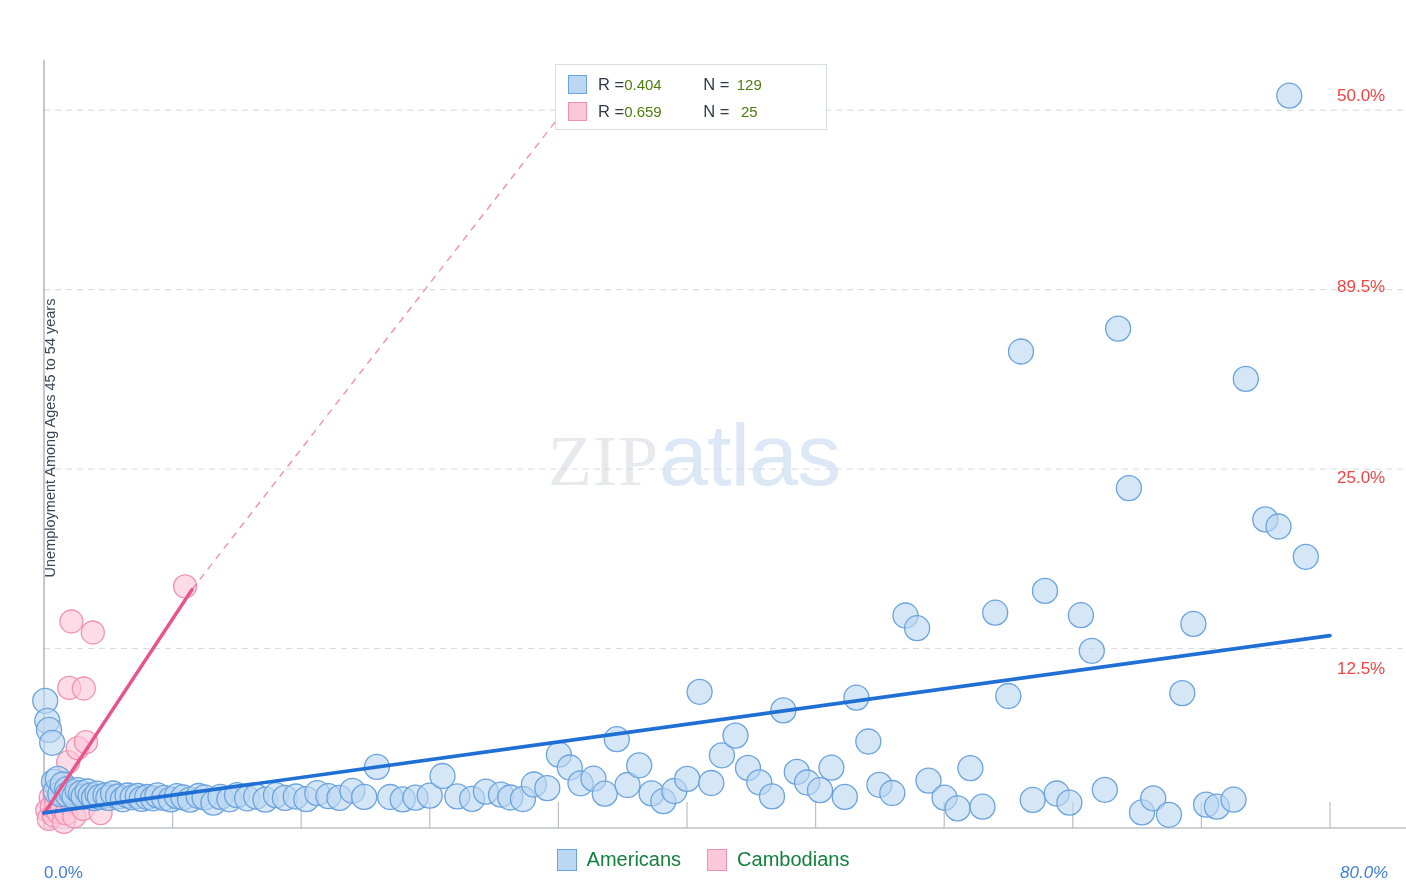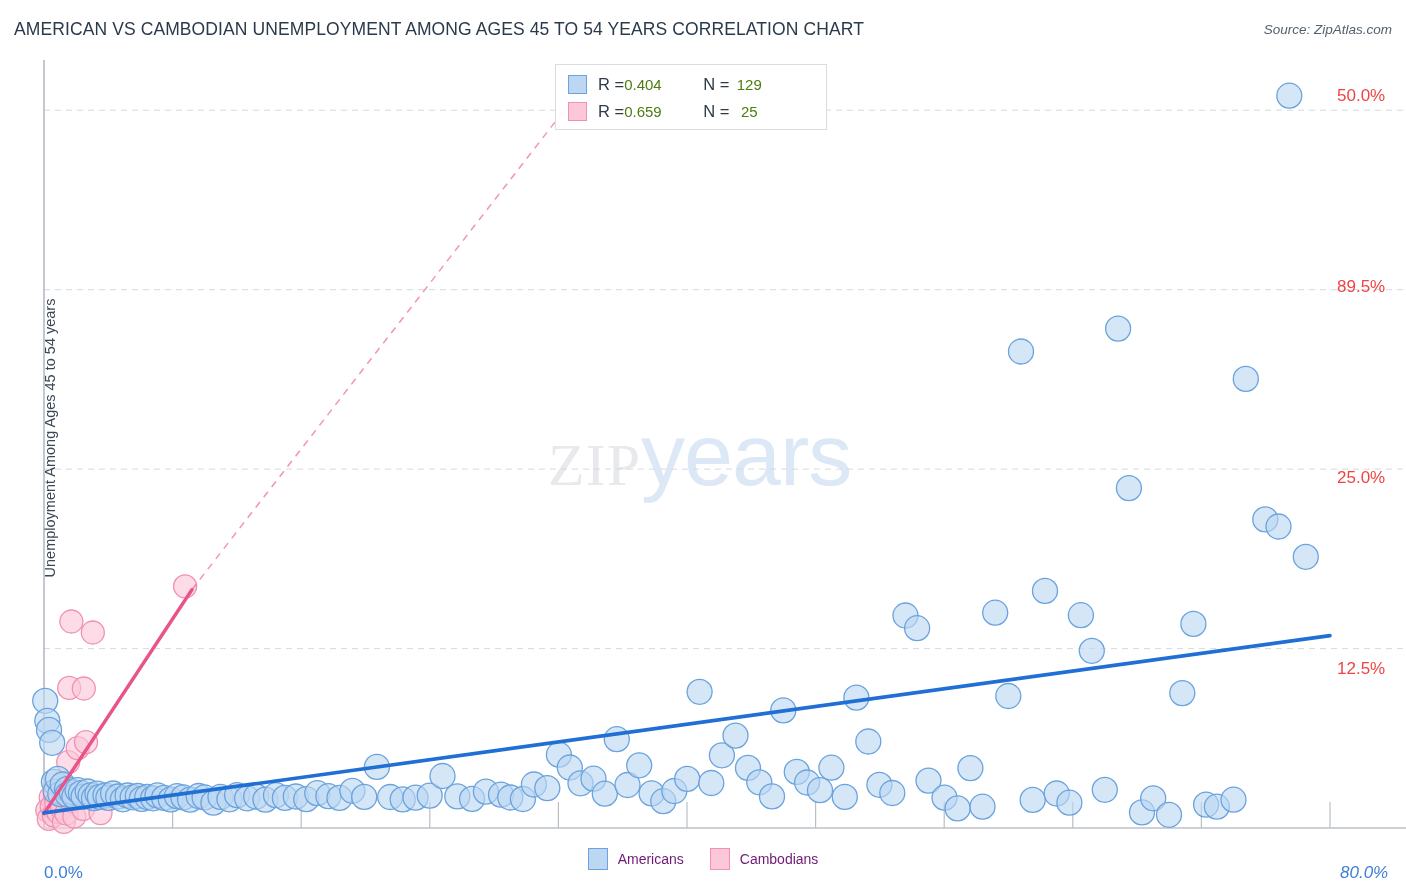--- a/index.html
+++ b/index.html
@@ -114,56 +114,52 @@
     position: absolute;
     left: 0; top: 848px;
     width: 1406px;
     display: flex;
     justify-content: center;
     align-items: center;
     gap: 26px;
   }
   .series-entry { display: flex; align-items: center; }
   .series-entry .swatch { width: 20px; height: 22px; margin-right: 10px; }
-  .series-name { font-size: 14px; color: #701a75; white-space: nowrap; }
+  .series-name { font-size: 20px; color: #15803d; white-space: nowrap; }
 
   #watermark {
     position: absolute;
     left: 548px;
     top: 404px;
     pointer-events: none;
     user-select: none;
   }
   #wm-zip {
     font-family: "Liberation Serif", serif;
-    font-size: 60px;
+    font-size: 72px;
     color: #e7e9ec;
     letter-spacing: 1px;
   }
   #wm-atlas {
     font-family: "Liberation Sans", sans-serif;
     font-size: 88px;
     color: #dde8f7;
     letter-spacing: -1px;
   }
 </style>
 </head>
 <body>
 
 <div id="chart-root">
 
-  <div class="hdr">
-    <div id="chart-title">AMERICAN VS CAMBODIAN UNEMPLOYMENT AMONG AGES 45 TO 54 YEARS CORRELATION CHART</div>
-    <div id="source-note">Source: ZipAtlas.com</div>
-  </div>
 
   <div id="y-axis-title">Unemployment Among Ages 45 to 54 years</div>
 
   <div id="watermark">
-    <span id="wm-zip">ZIP</span><span id="wm-atlas">years</span>
+    <span id="wm-zip">ZIP</span><span id="wm-atlas">atlas</span>
   </div>
 
   <svg id="plot-svg" width="1406" height="892">
     <g id="gridlines">
         <line x1="44" x2="1406" y1="648.6" y2="648.6" stroke="#d6d9dd" stroke-width="1" stroke-dasharray="6 5"></line>
         <line x1="44" x2="1406" y1="469.1" y2="469.1" stroke="#d6d9dd" stroke-width="1" stroke-dasharray="6 5"></line>
         <line x1="44" x2="1406" y1="289.7" y2="289.7" stroke="#d6d9dd" stroke-width="1" stroke-dasharray="6 5"></line>
         <line x1="44" x2="1406" y1="110.2" y2="110.2" stroke="#d6d9dd" stroke-width="1" stroke-dasharray="6 5"></line>
       </g>
     <g id="axes">

